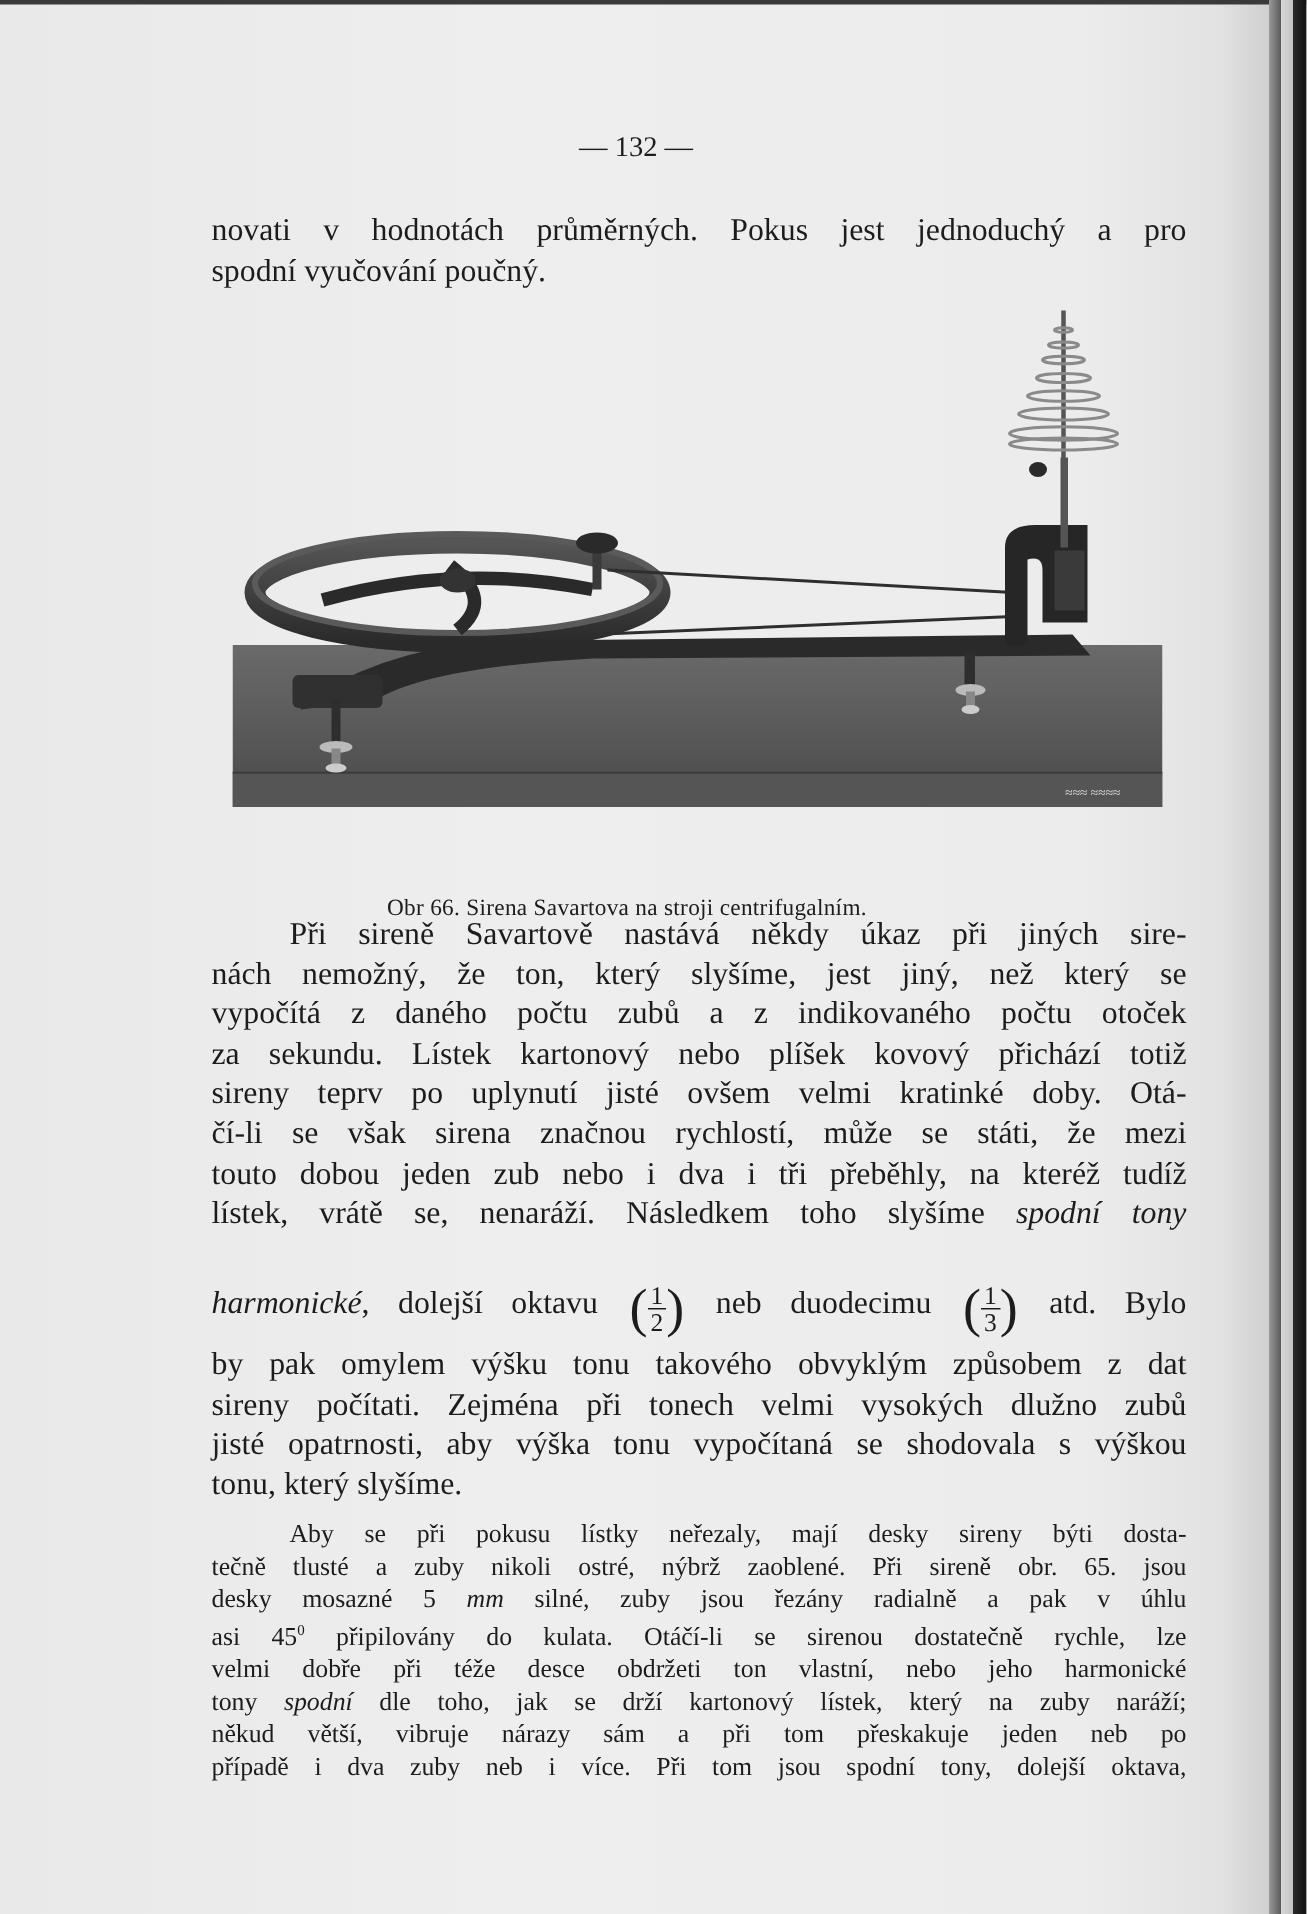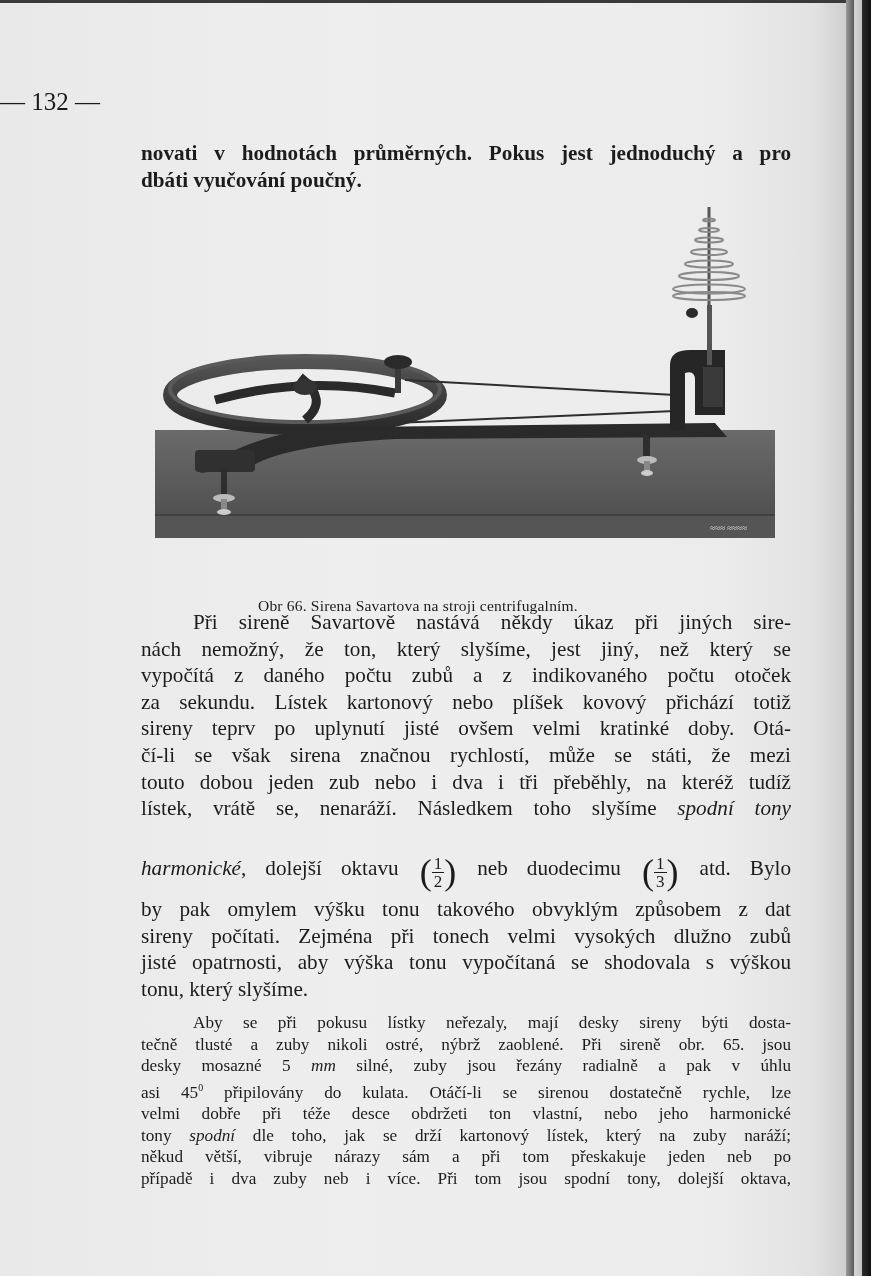--- a/index.html
+++ b/index.html
@@ -11,21 +11,21 @@
   }
   .page {
     position:absolute; left:0; top:0; width:848px; height:1276px;
     background: linear-gradient(90deg,#e9e9e9 0%,#eeeeee 40%,#ececec 85%,#e2e2e2 96%,#cfcfcf 100%);
   }
   .gutter1 { position:absolute; left:846px; top:0; width:8px; height:1276px; background:linear-gradient(90deg,#9a9a9a,#5a5a5a); }
   .gutter2 { position:absolute; left:854px; top:0; width:11px; height:1276px; background:linear-gradient(90deg,#d6d6d6,#bdbdbd); }
   .gutter3 { position:absolute; left:862px; top:0; width:9px; height:1276px; background:linear-gradient(90deg,#2a2a2a,#111); }
   .topedge { position:absolute; left:0; top:0; width:871px; height:3px; background:#3a3a3a; }
 
-  .pagenum { position:absolute; left:0; width:848px; top:88px; font-size:25px; font-family:"Liberation Serif",serif; }
+  .pagenum { position:absolute; left:0; width:848px; top:88px; text-align:center; font-size:19px; font-family:"Liberation Serif",serif; }
   .text { position:absolute; left:141px; width:650px; font-family:"Liberation Serif",serif; }
   .big { font-size:21.2px; line-height:26.6px; text-align:justify; text-align-last:justify; }
   .big .line { display:block; white-space:nowrap; text-align:justify; text-align-last:justify; }
   .small { font-size:17.2px; line-height:21.6px; }
   .small .line { display:block; white-space:nowrap; text-align:justify; text-align-last:justify; }
   .line.last { text-align-last:left; }
   .indent { padding-left:52px; }
   .indent-s { padding-left:52px; }
   i { font-style:italic; }
 
@@ -43,23 +43,23 @@
 <body>
 
 <div class="page"></div>
 <div class="topedge"></div>
 <div class="gutter1"></div>
 <div class="gutter2"></div>
 <div class="gutter3"></div>
 
 <div class="pagenum">— 132 —</div>
 
-<div class="text big" style="top:140px;font-weight:bold;">
+<div class="text big" style="top:140px;">
   <span class="line">novati v hodnotách průměrných.  Pokus jest jednoduchý a pro</span>
-  <span class="line last">dbáti vyučování poučný.</span>
+  <span class="line last">spodní vyučování poučný.</span>
 </div>
 
 <div class="figure">
   <svg width="620" height="333" viewBox="0 0 620 333">
     <defs>
       <linearGradient id="board" x1="0" y1="0" x2="0" y2="1">
         <stop offset="0" stop-color="#6a6a6a"></stop>
         <stop offset="0.5" stop-color="#5a5a5a"></stop>
         <stop offset="1" stop-color="#4a4a4a"></stop>
       </linearGradient>

